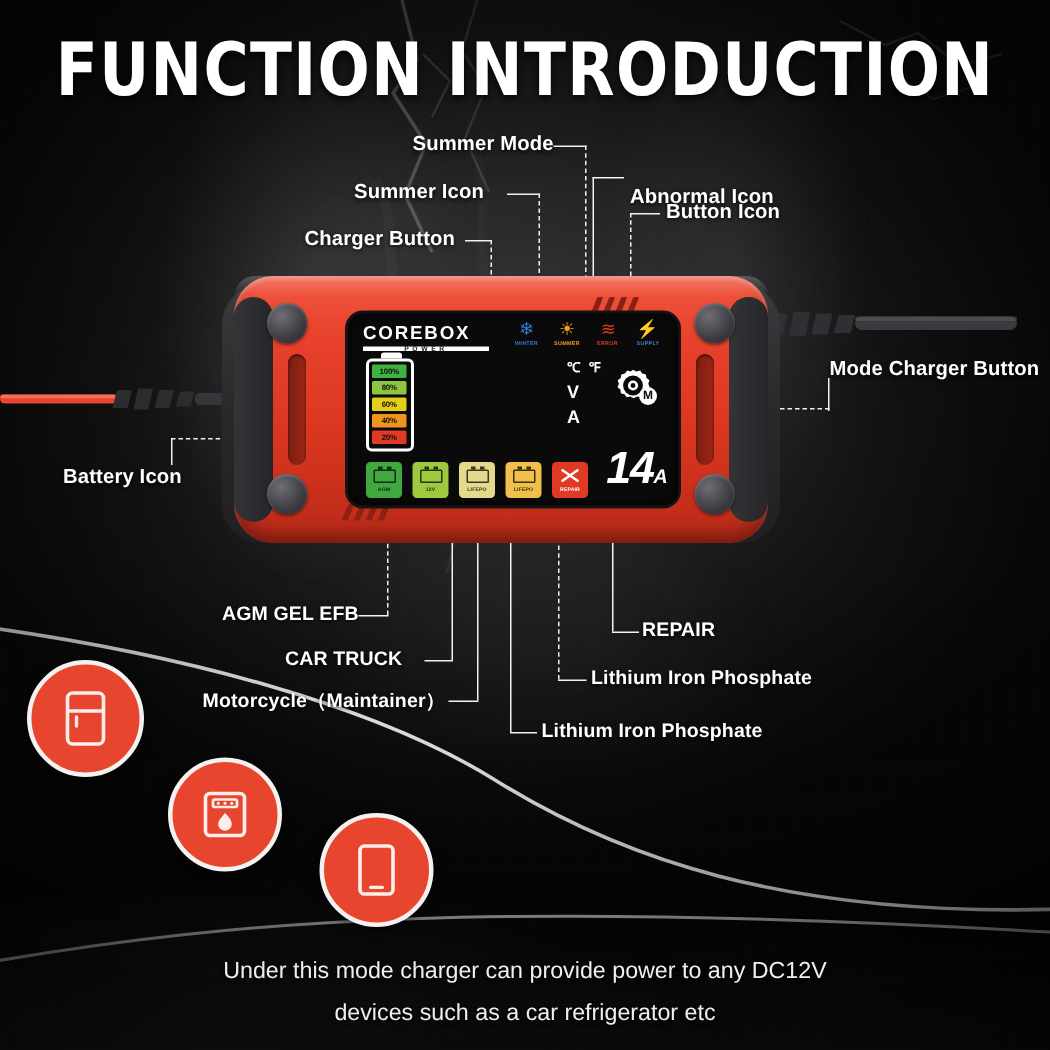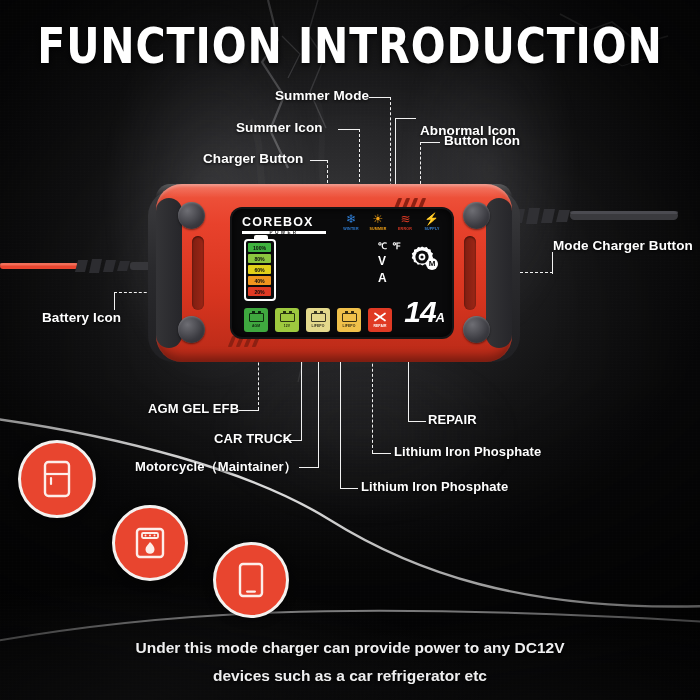--- a/index.html
+++ b/index.html
@@ -241,21 +241,20 @@
     position:absolute; border-radius:50%;
     background:#e8452f;
     border:3px solid #f4f2f0;
     box-shadow:0 2px 8px rgba(0,0,0,.5);
     display:flex; align-items:center; justify-content:center;
   }
   .caption {
     position:absolute; left:0; width:700px; text-align:center;
     color:#efeff0; font-size:15.5px; line-height:28px;
     text-shadow:0 1px 3px rgba(0,0,0,.85);
-    font-weight:bold;
   }
 </style>
 </head>
 <body>
 
 <div id="bg">
   <div class="bg-base"></div>
   <div class="bg-smoke"></div>
 
   <svg class="swoosh" width="700" height="700" viewBox="0 0 700 700">
@@ -311,21 +310,21 @@
 <div class="ld v-solid" style="left:552px; top:252px; height:22px;"></div>
 
 <div class="lbl" style="left:42px; top:310px;text-align:right;">Battery Icon</div>
 <div class="ld h-dash" style="left:114px; top:292px; width:122px;"></div>
 <div class="ld v-solid" style="left:114px; top:292px; height:18px;"></div>
 
 <div class="lbl sm" style="left:148px; top:401px;">AGM GEL EFB</div>
 <div class="ld h-solid" style="left:239px; top:410px; width:20px;"></div>
 <div class="ld v-dash" style="left:258px; top:318px; height:92px;"></div>
 
-<div class="lbl sm" style="left:190px; top:431px;margin-left:24px;">CAR TRUCK</div>
+<div class="lbl sm" style="left:190px; top:431px;">CAR TRUCK</div>
 <div class="ld h-solid" style="left:283px; top:440px; width:19px;"></div>
 <div class="ld v-solid" style="left:301px; top:318px; height:122px;"></div>
 
 <div class="lbl sm" style="left:135px; top:458px;">Motorcycle（Maintainer）</div>
 <div class="ld h-solid" style="left:299px; top:467px; width:20px;"></div>
 <div class="ld v-solid" style="left:318px; top:318px; height:149px;"></div>
 
 <div class="lbl sm" style="left:361px; top:479px;">Lithium Iron Phosphate</div>
 <div class="ld h-solid" style="left:340px; top:488px; width:18px;"></div>
 <div class="ld v-solid" style="left:340px; top:318px; height:170px;"></div>

